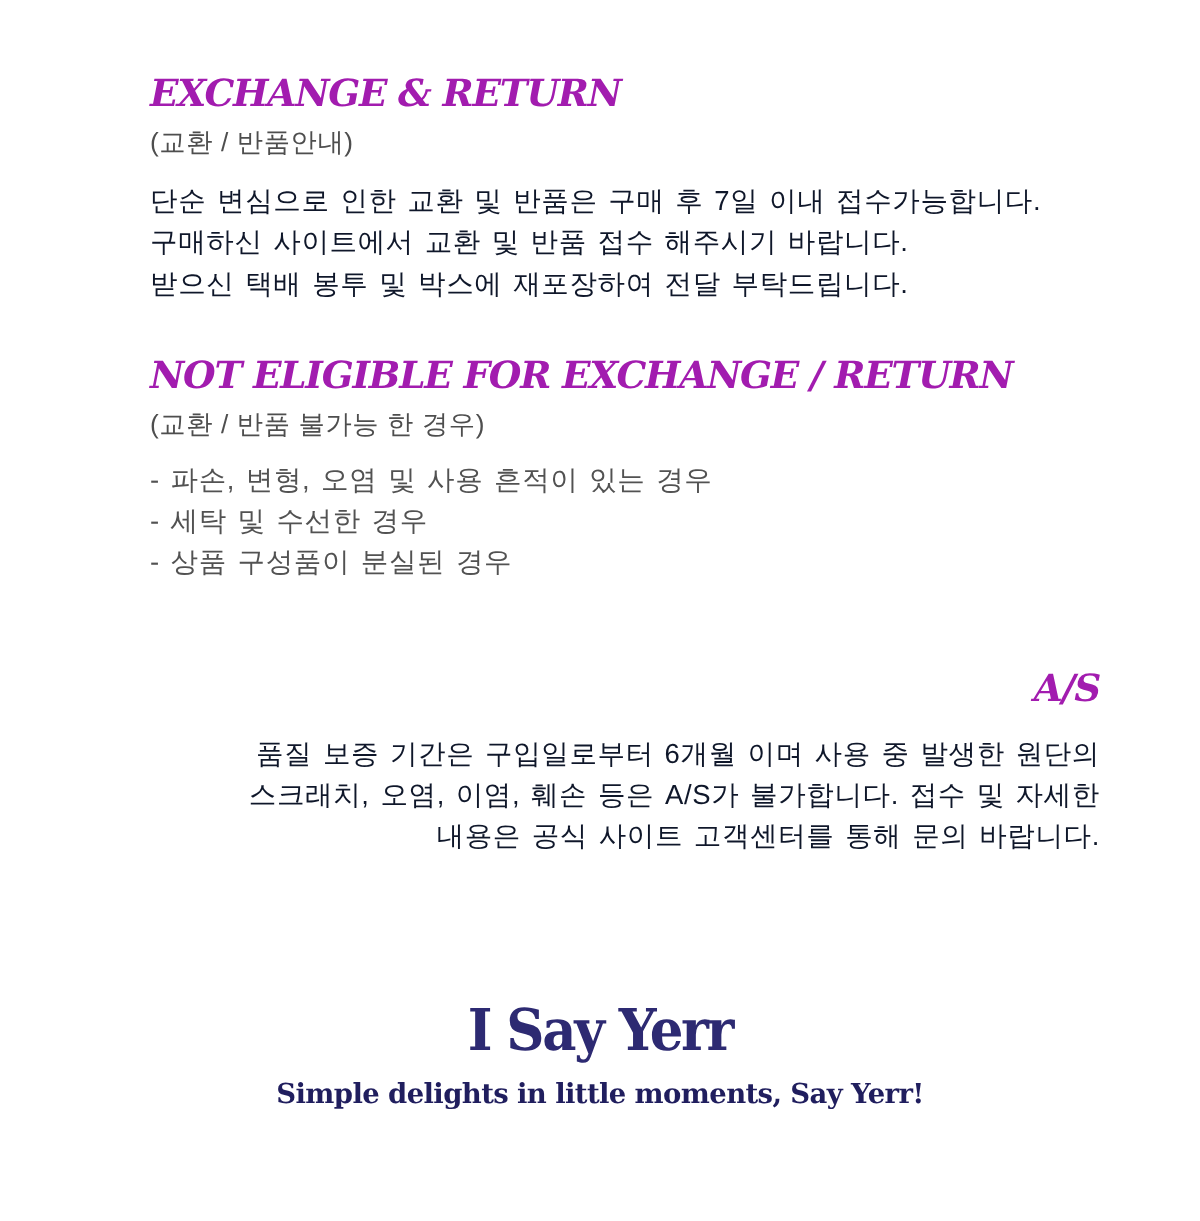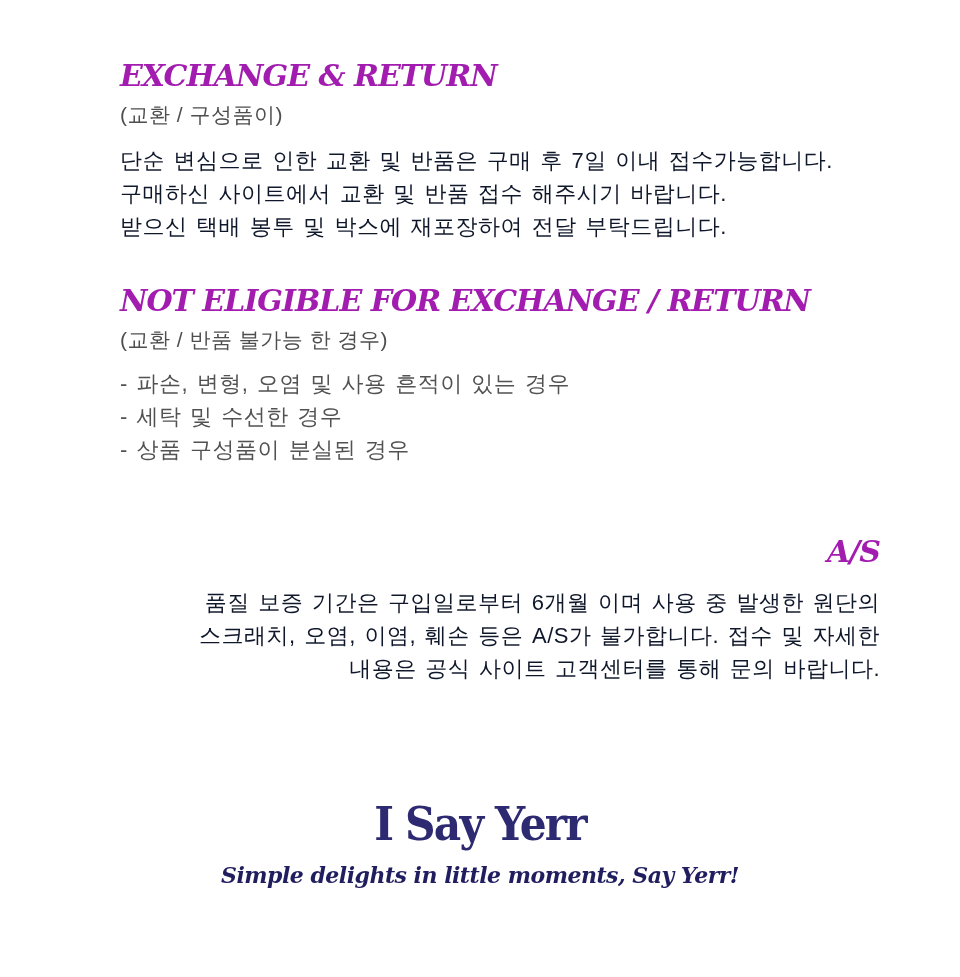--- a/index.html
+++ b/index.html
@@ -64,36 +64,35 @@
     line-height: 54px;
     letter-spacing: -2px;
     color: #2d2a72;
     margin: 0;
     transform: scaleX(0.92);
     transform-origin: center;
   }
   .brand-tagline {
     font-family: "DejaVu Serif", "Liberation Serif", serif;
     font-weight: bold;
-    font-style: italic;
     font-size: 22px;
     line-height: 28px;
     letter-spacing: -0.5px;
     color: #201e5e;
     margin: 10px 0 0 0;
   }
 </style>
 </head>
 <body>
 
 <div class="content">
 
   <section>
     <h1 class="display-heading">EXCHANGE &amp; RETURN</h1>
-    <p class="kr-subtitle">(교환 / 구성품이)</p>
+    <p class="kr-subtitle">(교환 / 반품안내)</p>
     <p class="kr-body">
       <span class="line">단순 변심으로 인한 교환 및 반품은 구매 후 7일 이내 접수가능합니다.</span>
       <span class="line">구매하신 사이트에서 교환 및 반품 접수 해주시기 바랍니다.</span>
       <span class="line">받으신 택배 봉투 및 박스에 재포장하여 전달 부탁드립니다.</span>
     </p>
   </section>
 
   <section class="section-gap-lg">
     <h1 class="display-heading">NOT ELIGIBLE FOR EXCHANGE / RETURN</h1>
     <p class="kr-subtitle">(교환 / 반품 불가능 한 경우)</p>

